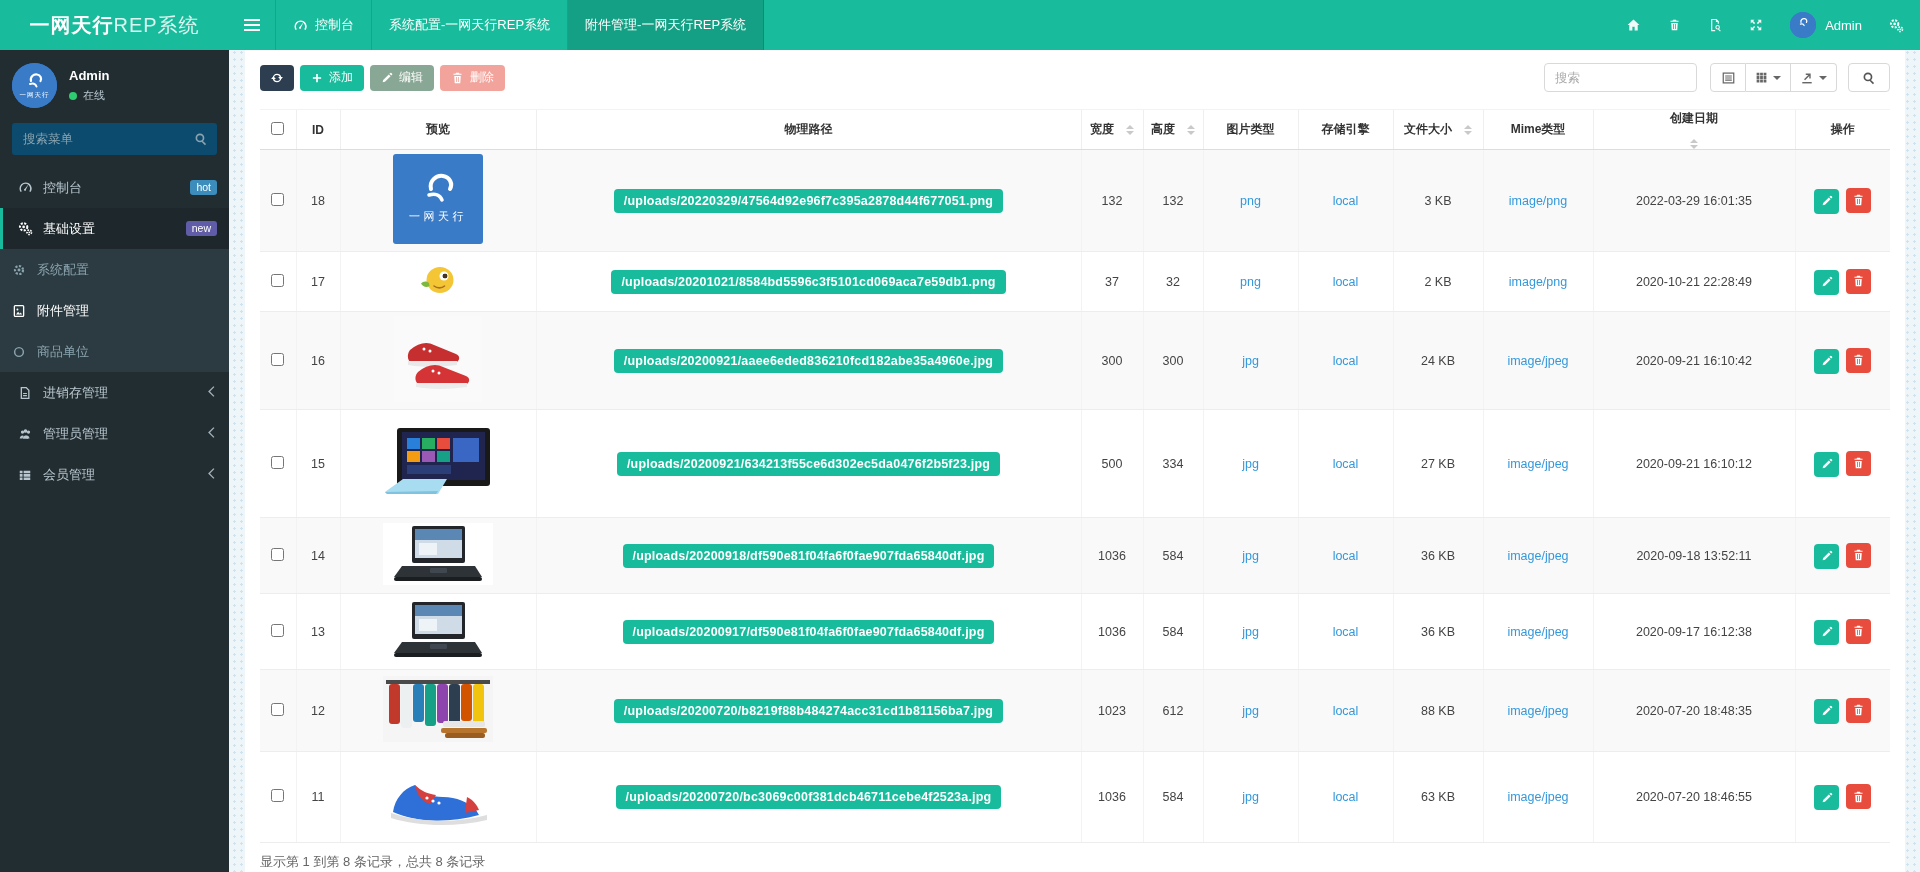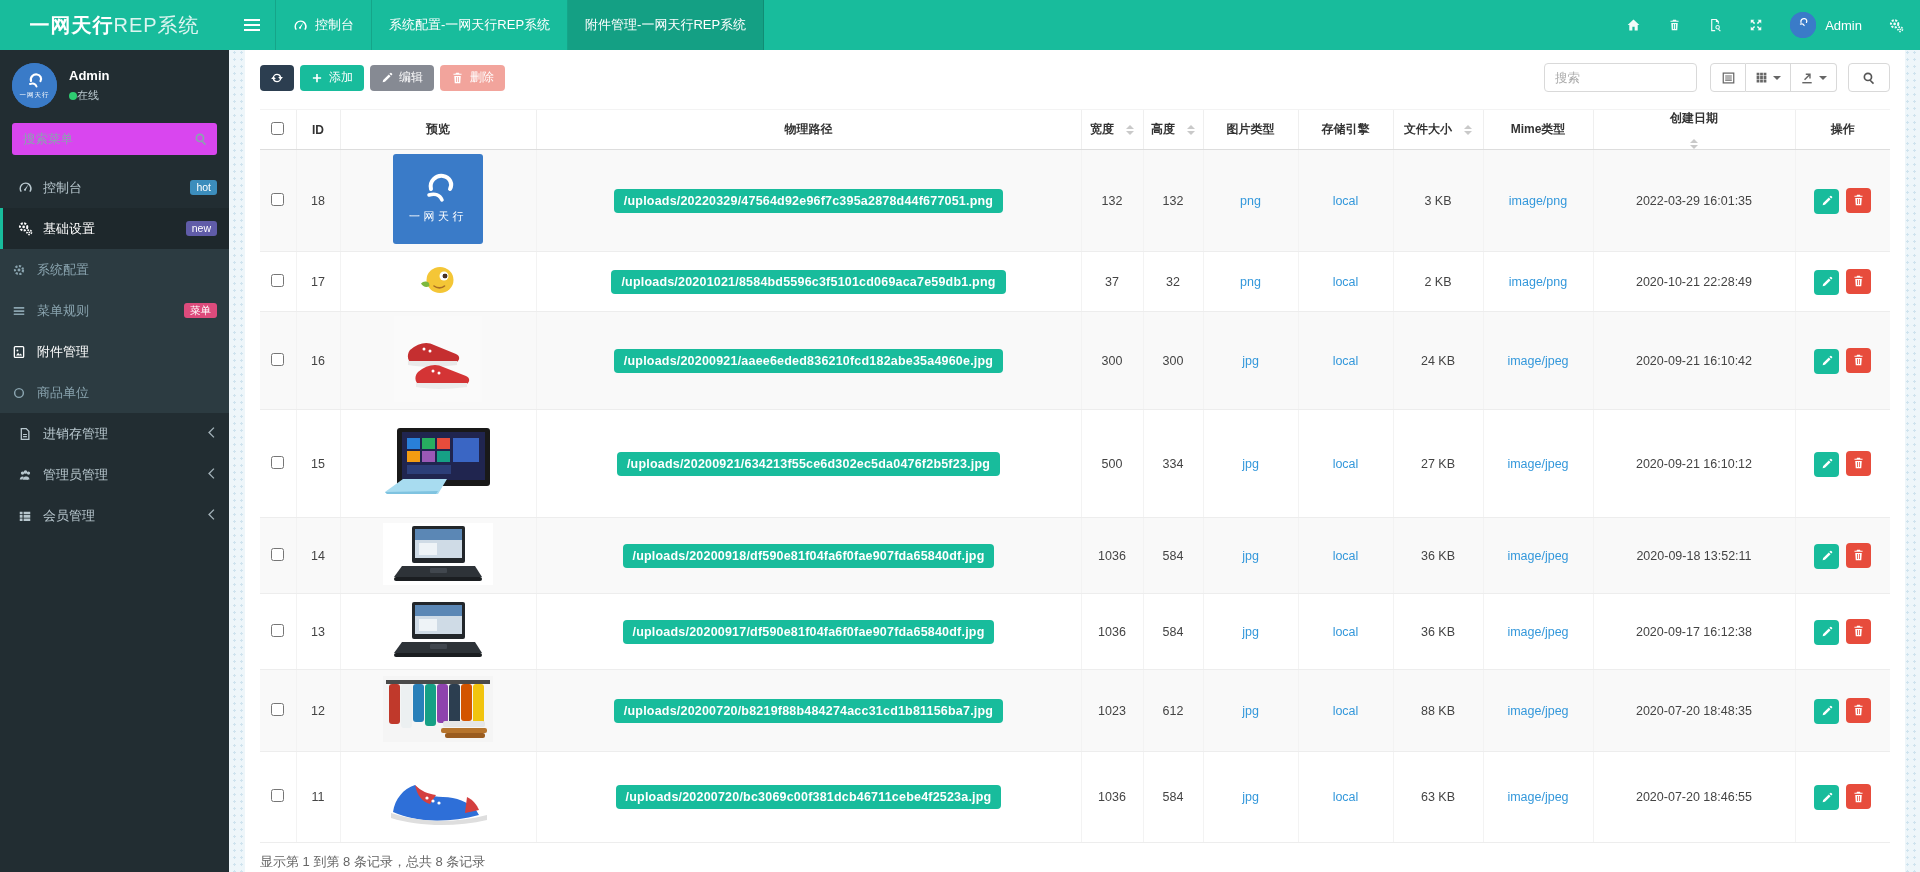--- a/index.html
+++ b/index.html
@@ -30,45 +30,45 @@
   .top-right { margin-left:auto; display:flex; align-items:center; gap:27px; padding-right:16px; }
   .top-right .icn { cursor:pointer; opacity:.95; }
   .tb-user { display:flex; align-items:center; gap:9px; cursor:pointer; font-size:13px; }
   .avatar-sm { width:26px; height:26px; border-radius:50%; background:#3a7bc8; display:flex; align-items:center; justify-content:center; overflow:hidden; }
 
   
   .sidebar { position:fixed; top:50px; left:0; bottom:0; width:229px; background:#222d32; color:#b8c7ce; z-index:9; }
   .user-panel { display:flex; align-items:center; gap:12px; padding:13px 12px 12px 12px; }
   .avatar-lg { width:45px; height:45px; border-radius:50%; background:#3a7bc8; overflow:hidden; flex:0 0 45px; }
   .up-name { color:#fff; font-weight:bold; font-size:13px; margin-bottom:5px; }
-  .up-status { font-size:11px; color:#b8c7ce; display:flex; align-items:center; }
+  .up-status { font-size:11px; color:#b8c7ce; display:flex; align-items:center; gap:6px; }
   .status-dot { width:8px; height:8px; border-radius:50%; background:#2ecc71; display:inline-block; }
   .side-search { position:relative; margin:3px 12px 12px 12px; }
-  .side-search input { width:100%; height:32px; background:#d946ef; border:none; border-radius:3px; color:#fff; padding:0 30px 0 11px; font-size:12.5px; font-family:inherit; }
+  .side-search input { width:100%; height:32px; background:#0c4a6e; border:none; border-radius:3px; color:#fff; padding:0 30px 0 11px; font-size:12.5px; font-family:inherit; }
   .side-search input::placeholder { color:#8aa4af; }
   .side-search .icn { position:absolute; right:9px; top:9px; color:#8aa4af; }
   .menu { list-style:none; }
   .m-item { display:flex; align-items:center; height:41px; padding-left:13px; border-left:3px solid transparent; font-size:13px; cursor:pointer; color:#b8c7ce; }
   .m-item .icn { width:18px; margin-right:9px; color:inherit; }
   .m-item.active { background:#1e282c; border-left-color:#18bc9c; color:#fff; }
   .submenu { list-style:none; background:#2c3b41; }
   .s-item { display:flex; align-items:center; height:41px; padding-left:10px; font-size:13px; color:#8aa4af; cursor:pointer; }
   .s-item .icn { width:18px; margin-right:9px; }
   .s-item.active { color:#fff; }
   .badge { margin-left:auto; margin-right:12px; font-size:10.5px; color:#fff; padding:2px 6px; border-radius:3px; line-height:1.1; }
   .chev { margin-left:auto; margin-right:13px; opacity:.85; }
 
   
   .content { position:absolute; top:50px; left:245px; width:1660px; bottom:0; background:#fff; padding:10px 15px 0 15px; }
   .toolbar { display:flex; align-items:center; margin:3px 0 17px 0; }
   .btn { height:26px; border:none; border-radius:4px; color:#fff; font-size:12px; font-family:inherit; display:inline-flex; align-items:center; gap:6px; padding:0 11px; cursor:pointer; }
   .btn + .btn { margin-left:6px; }
   .btn-refresh { background:#2c3e50; padding:0 10px; }
   .btn-add { background:#18bc9c; }
-  .btn-edit { background:#0f172a; opacity:.5; cursor:default; }
+  .btn-edit { background:#14532d; opacity:.5; cursor:default; }
   .btn-del { background:#e74c3c; opacity:.5; cursor:default; }
   .right-controls { margin-left:auto; display:flex; align-items:center; }
   .search-input { width:153px; height:29px; border:1px solid #d9d9d9; border-radius:4px; padding:0 10px; font-size:12.5px; color:#555; font-family:inherit; }
   .search-input::placeholder { color:#aaa; }
   .btn-group { display:flex; margin-left:13px; }
   .tool-btn { height:29px; min-width:36px; background:#fff; border:1px solid #d9d9d9; color:#666; display:inline-flex; align-items:center; justify-content:center; gap:5px; padding:0 9px; cursor:pointer; }
   .btn-group .tool-btn + .tool-btn { border-left:none; }
   .btn-group .tool-btn:first-child { border-radius:4px 0 0 4px; }
   .btn-group .tool-btn:last-child { border-radius:0 4px 4px 0; }
   .search-btn { margin-left:11px; height:29px; width:42px; background:#fff; border:1px solid #d9d9d9; border-radius:4px; color:#555; display:inline-flex; align-items:center; justify-content:center; cursor:pointer; }
@@ -221,29 +221,20 @@
         </div>
         <ul class="submenu">
           <li class="s-item">
             <span class="icn" style="">
               <svg width="14" height="14" viewBox="0 0 16 16">
                 <circle cx="8" cy="8" r="4.6" fill="none" stroke="currentColor" stroke-width="2.5" stroke-dasharray="2.5 1.7"></circle>
                 <circle cx="8" cy="8" r="1.7" fill="currentColor"></circle>
               </svg>
             </span>
             <span>系统配置</span>
-          </li>
-          <li class="s-item">
-            <span class="icn" style="">
-              <svg width="14" height="14" viewBox="0 0 16 16" fill="currentColor">
-                <path d="M2 3.4h12v1.9H2zM2 7.1h12V9H2zM2 10.8h12v1.9H2z"></path>
-              </svg>
-            </span>
-            <span>菜单规则</span>
-            <span class="badge" style="background:#dd4b7c">菜单</span>
           </li>
           <li class="s-item active">
             <span class="icn" style="">
               <svg width="14" height="14" viewBox="0 0 16 16">
                 <rect x="2.7" y="1.8" width="10.6" height="12.4" rx="1" fill="none" stroke="currentColor" stroke-width="1.5"></rect>
                 <circle cx="6.2" cy="6.2" r="1.1" fill="currentColor"></circle>
                 <path d="m4.6 11.9 2.3-3.1 1.9 2.3 1.2-1.4 1.5 2.2z" fill="currentColor"></path>
               </svg>
             </span>
             <span>附件管理</span>

